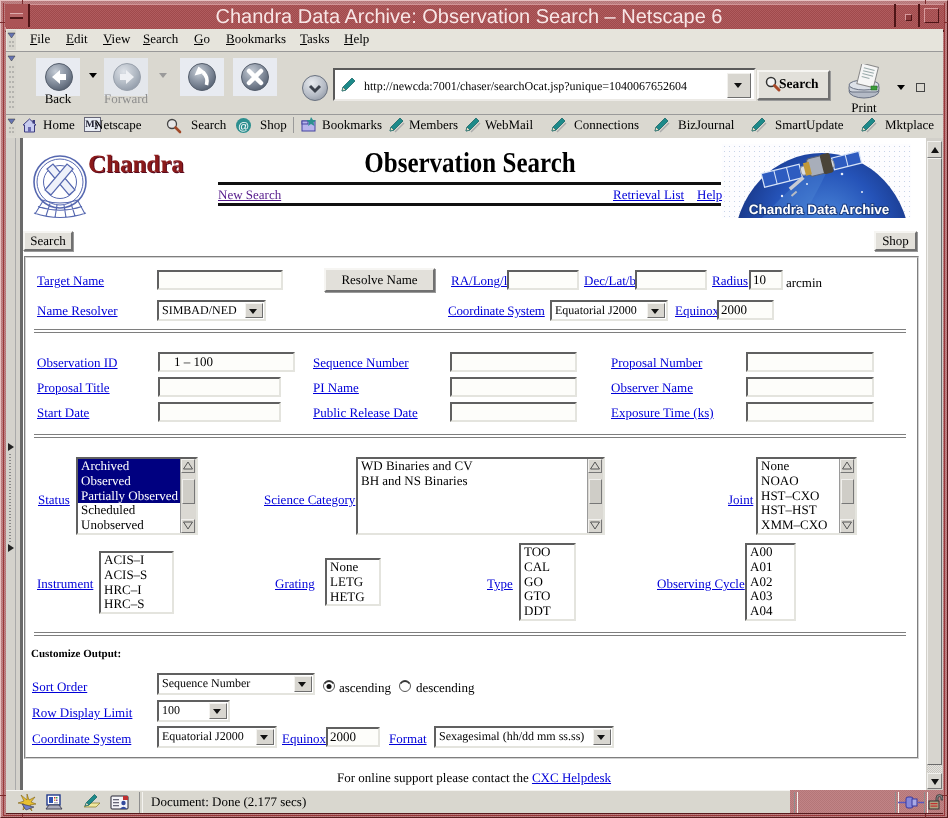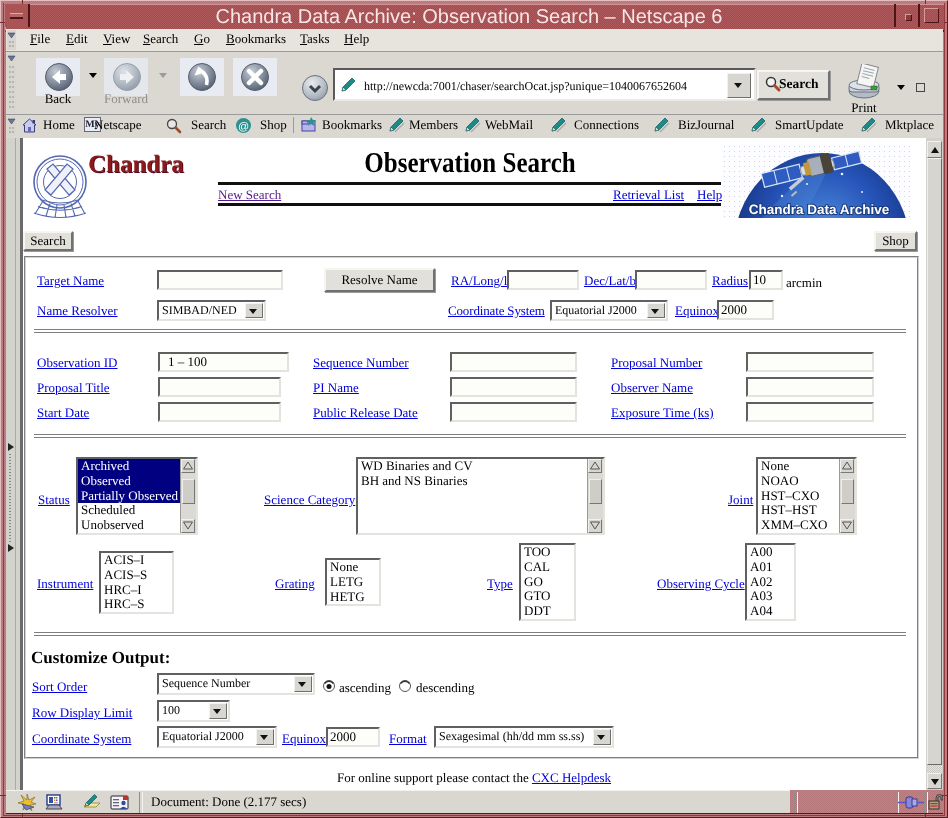--- a/index.html
+++ b/index.html
@@ -349,21 +349,21 @@
 <div class="combo" style="left:527px;top:162px;width:114px;height:17px">
         <span class="cv">Equatorial J2000</span>
         <span class="cbtn">
           <span class="tri" style="left:3px;top:5px"></span>
         </span>
       </div>
 <a class="lbl" style="left:652px;top:165px">Equinox</a>
 <div class="inp" style="left:694px;top:162px;width:51px;height:16px;font:13px 'Liberation Serif',serif;padding-left:2px">2000</div>
 
 <a class="lbl" style="left:14px;top:217px">Observation ID</a>
-<div class="inp" style="left:135px;top:214px;width:119px;height:16px;font:13px 'Liberation Serif',serif;padding-left:8px">1 – 100</div>
+<div class="inp" style="left:135px;top:214px;width:119px;height:16px;font:13px 'Liberation Serif',serif;padding-left:14px">1 – 100</div>
 <a class="lbl" style="left:290px;top:217px">Sequence Number</a>
 <div class="inp" style="left:427px;top:214px;width:123px;height:16px"></div>
 <a class="lbl" style="left:588px;top:217px">Proposal Number</a>
 <div class="inp" style="left:723px;top:214px;width:124px;height:16px"></div>
 <a class="lbl" style="left:14px;top:242px">Proposal Title</a>
 <div class="inp" style="left:135px;top:239px;width:119px;height:16px"></div>
 <a class="lbl" style="left:290px;top:242px">PI Name</a>
 <div class="inp" style="left:427px;top:239px;width:123px;height:16px"></div>
 <a class="lbl" style="left:588px;top:242px">Observer Name</a>
 <div class="inp" style="left:723px;top:239px;width:124px;height:16px"></div>
@@ -446,21 +446,21 @@
 </div>
 <a class="lbl" style="left:634px;top:438px">Observing Cycle</a>
 <div class="list" style="left:722px;top:405px;width:47px;height:74px">
 <div class="it">A00</div>
         <div class="it">A01</div>
         <div class="it">A02</div>
         <div class="it">A03</div>
         <div class="it">A04</div>
 </div>
 
-<span class="blk" style="left:8px;top:510px;font-weight:bold;font-size:17px">Customize Output:</span>
+<span class="blk" style="left:8px;top:510px;font-weight:bold;font-size:11px">Customize Output:</span>
 <a class="lbl" style="left:9px;top:541px">Sort Order</a>
 <div class="combo" style="left:134px;top:535px;width:154px;height:18px">
         <span class="cv">Sequence Number</span>
         <span class="cbtn">
           <span class="tri" style="left:3px;top:5px"></span>
         </span>
       </div>
 <svg class="abs" style="left:300px;top:542px" width="12" height="12">
         <circle cx="6" cy="6" r="5.5" fill="#fff" stroke="#555"></circle>
         <path d="M1.5 3.5 A5.5 5.5 0 0 1 10.5 3.5" fill="none" stroke="#333" stroke-width="1.5"></path>

